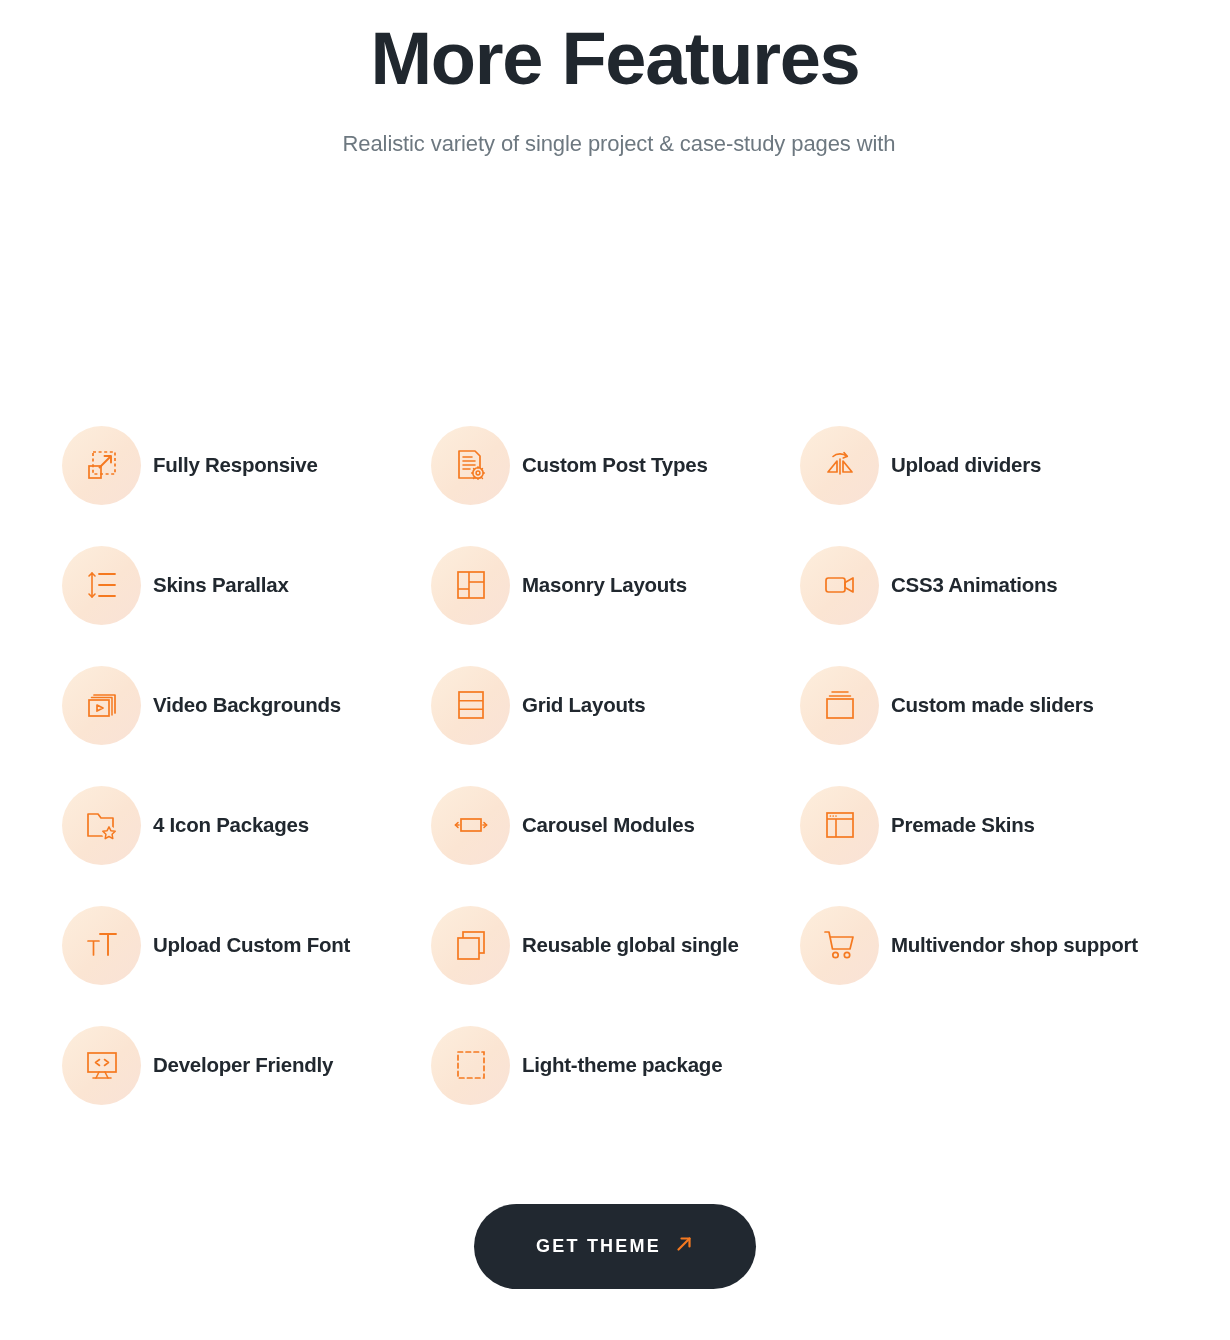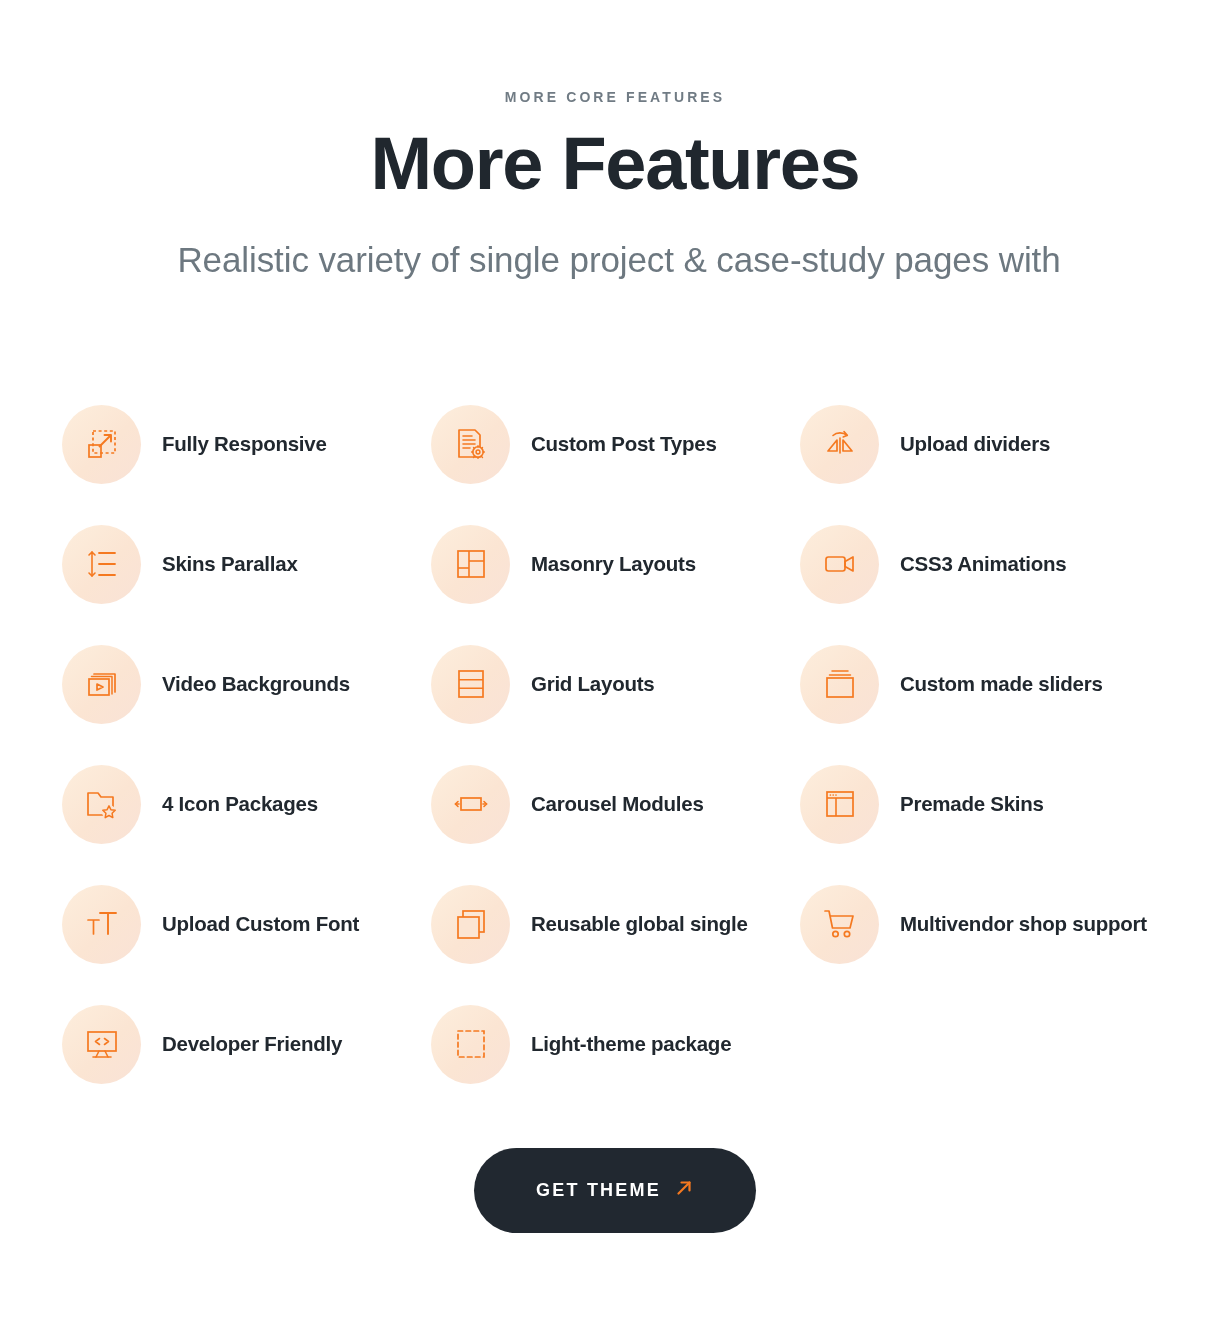--- a/index.html
+++ b/index.html
@@ -31,21 +31,21 @@
     text-align: center;
     font-size: 74px;
     font-weight: 700;
     letter-spacing: -1.3px;
     color: #20272e;
     margin-top: 21px;
     line-height: 1.04;
   }
   .subtitle {
     text-align: center;
-    font-size: 35px;
+    font-size: 22px;
     font-weight: 400;
     color: #6d7880;
     line-height: 1.78;
     margin-top: 26px;
     letter-spacing: -0.1px;
     padding-left: 8px;
   }
 
   
   .features {
@@ -53,21 +53,21 @@
     left: 62px;
     top: 384px;
     width: 1108px;
     display: grid;
     grid-template-columns: 369px 369px 370px;
     grid-auto-rows: 120px;
   }
   .feature {
     display: flex;
     align-items: center;
-    gap: 21px;
+    gap: 12px;
     text-align: right;
   }
   .icon-circle {
     width: 79px;
     height: 79px;
     min-width: 79px;
     border-radius: 50%;
     background: linear-gradient(135deg, #fdeedd 0%, #fbe5d3 55%, #f9e2d6 100%);
     display: flex;
     align-items: center;
@@ -100,29 +100,29 @@
     border: none;
     border-radius: 44px;
     padding: 0 62px;
     height: 85px;
     font-family: "Liberation Sans", sans-serif;
     font-size: 18px;
     font-weight: 700;
     letter-spacing: 2.2px;
     cursor: pointer;
     text-transform: uppercase;
+    margin-top: 35px;
   }
   .cta-arrow { display: block; }
 </style>
 </head>
 <body>
 
 <div class="page">
 
-  <div class="eyebrow">MORE CORE FEATURES</div>
   <h1 class="headline">More Features</h1>
   <div class="subtitle">
     <div>Realistic variety of single project &amp; case-study pages with</div>
   </div>
 
   <div class="features">
 
     <div class="feature">
       <span class="icon-circle">
         <svg width="34" height="34" viewBox="0 0 34 34" fill="none" stroke="#F57920" stroke-width="1.7">

